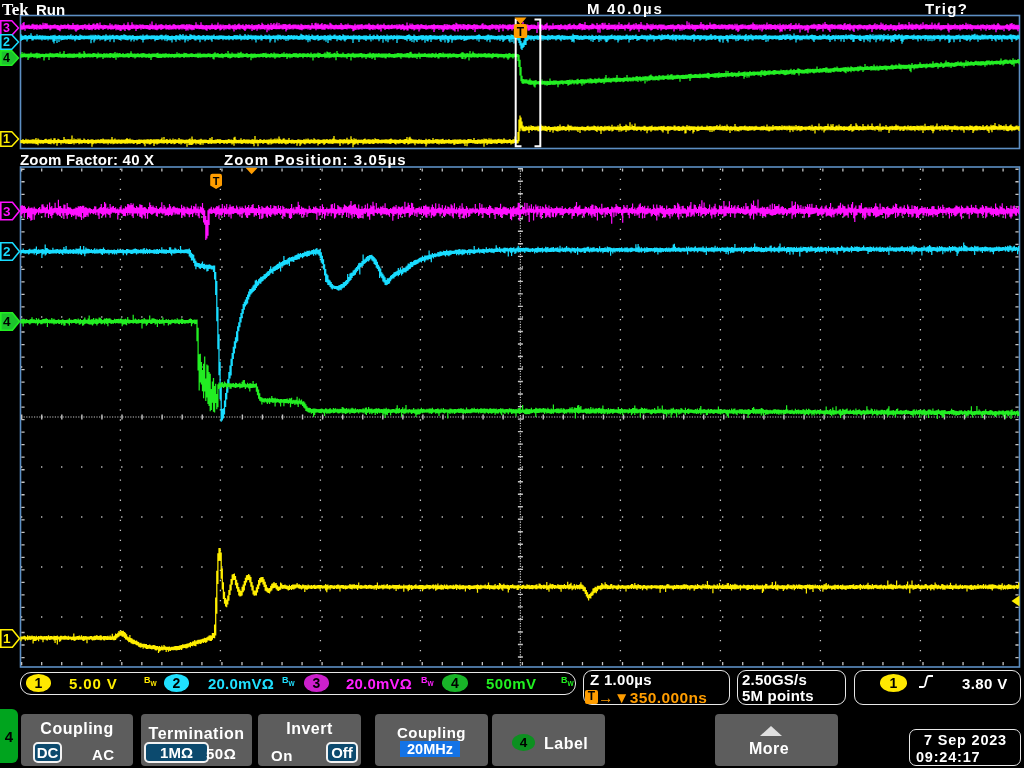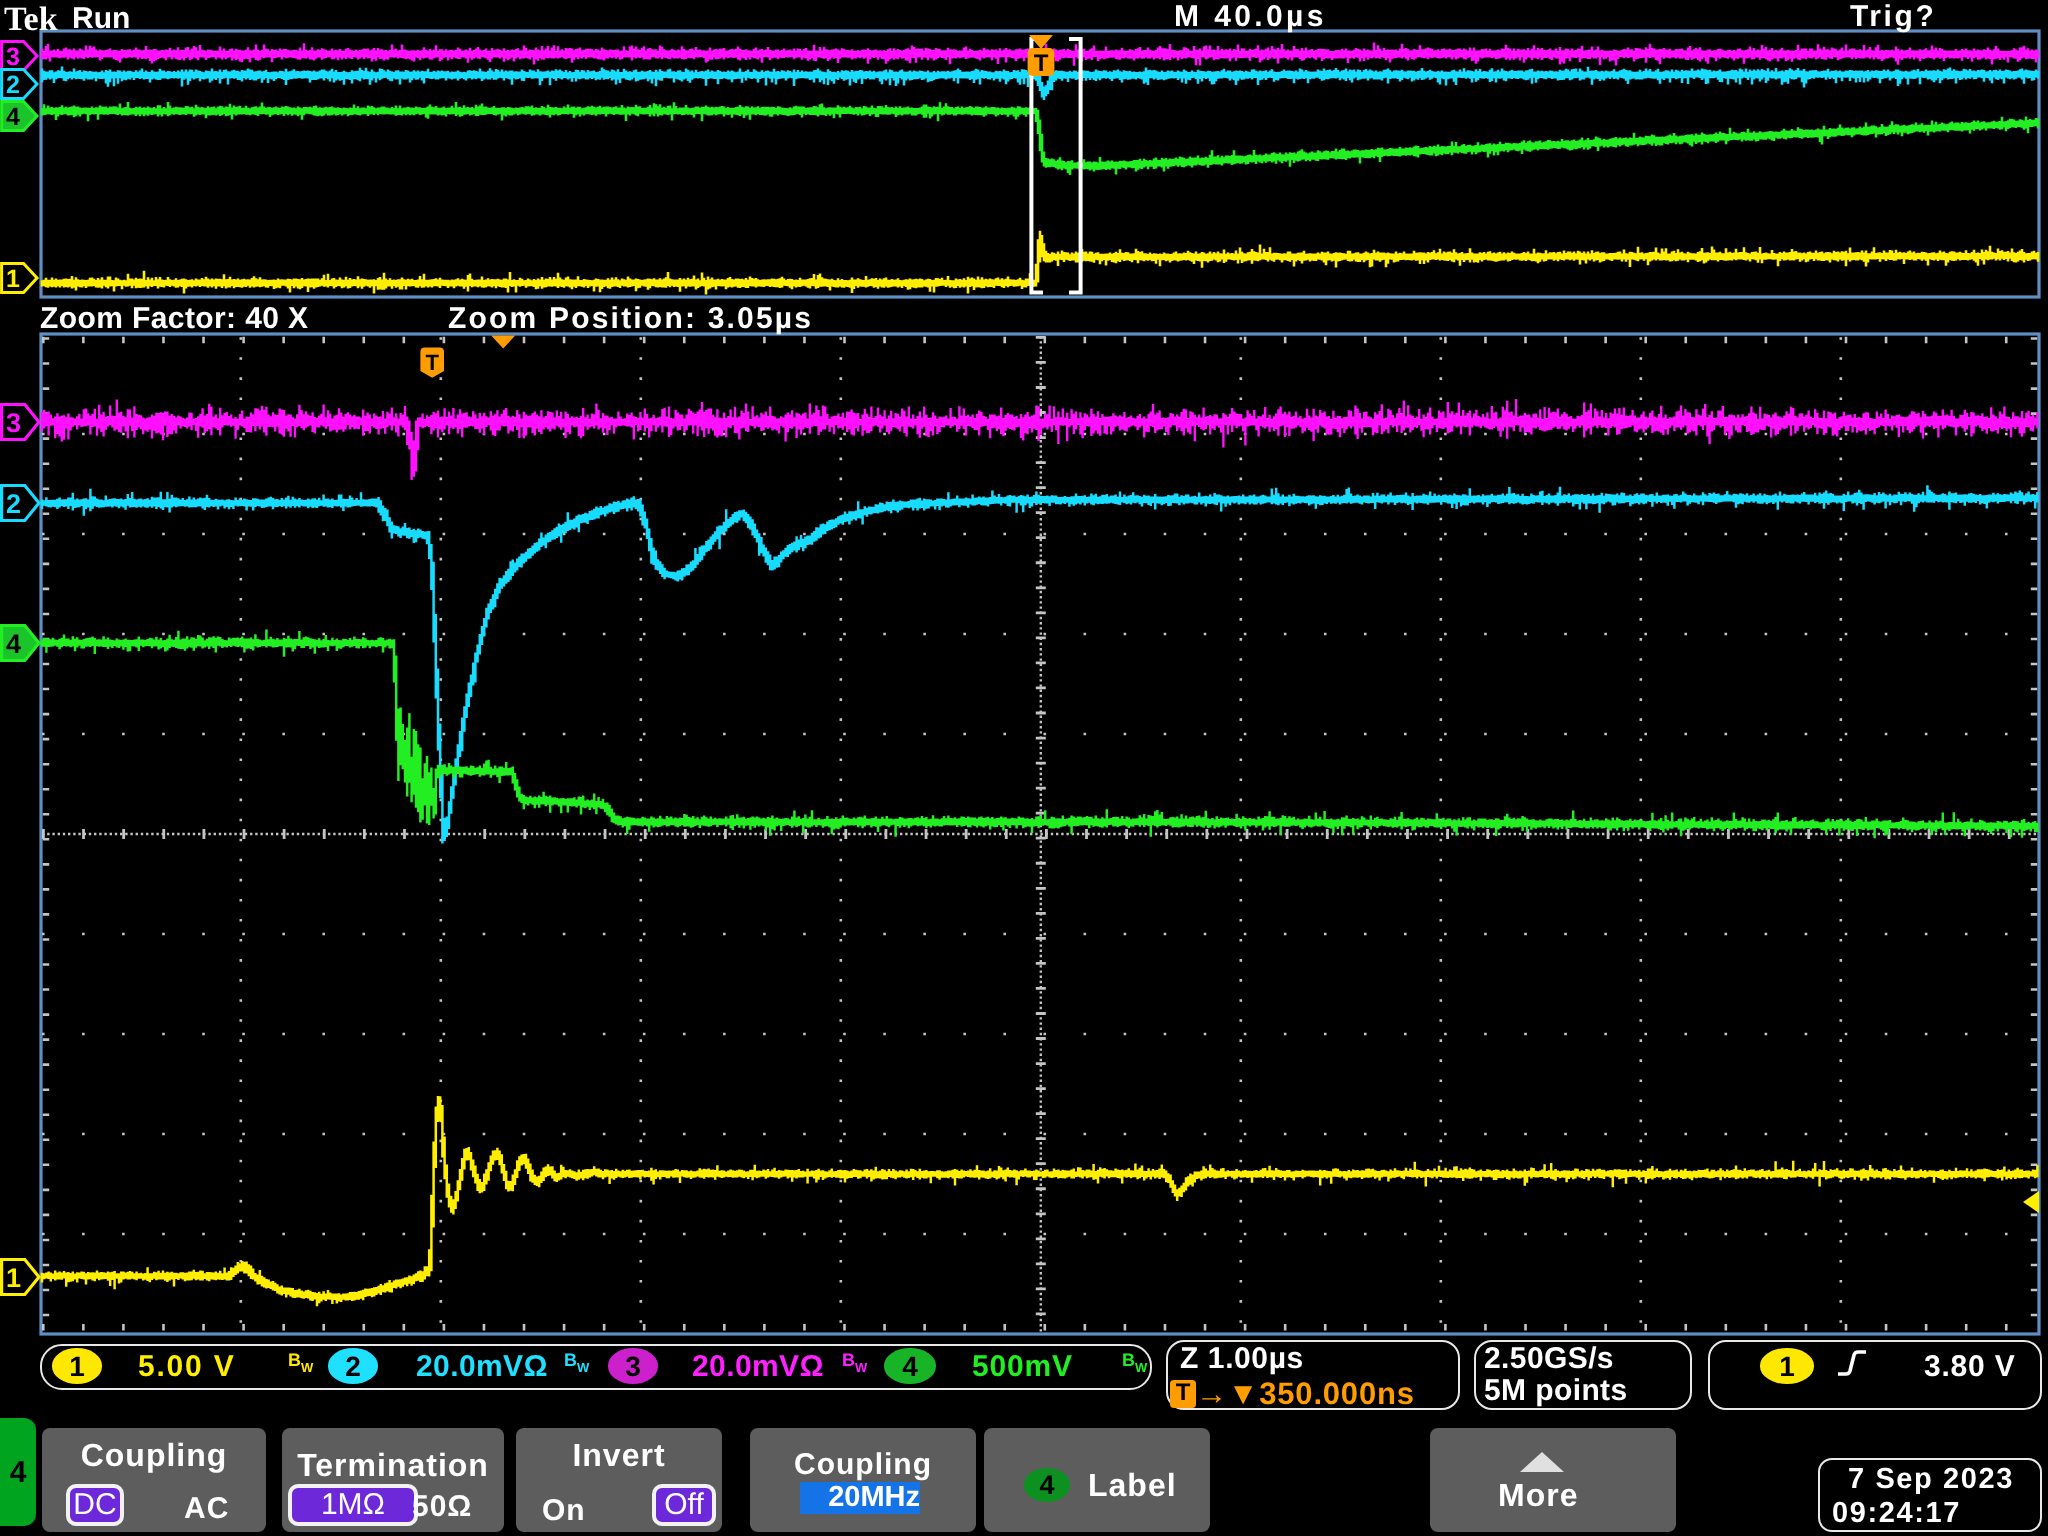--- a/index.html
+++ b/index.html
@@ -2,22 +2,22 @@
 <html><head><meta charset="utf-8"><style>
 *{margin:0;padding:0;box-sizing:border-box}
 html,body{width:1024px;height:768px;background:#000;overflow:hidden;
  font-family:"Liberation Sans",sans-serif;}
 .abs{position:absolute}
 .t{position:absolute;white-space:nowrap;font-weight:bold;color:#fff}
 .oval{position:absolute;border-radius:50%;color:#000;font-weight:bold;
  display:flex;align-items:center;justify-content:center}
 .rbox{position:absolute;border:1.5px solid #e8e8e8;border-radius:10px;background:#000}
 .btn{position:absolute;background:#5d5d5d;border-radius:4px}
-.blue{position:absolute;background:#6d28d9;border:2px solid #f2f2f2;border-radius:5px;
- color:#fff;font-weight:normal;display:flex;align-items:center;justify-content:center}
+.blue{position:absolute;background:#0c4a6e;border:2px solid #f2f2f2;border-radius:5px;
+ color:#fff;font-weight:bold;display:flex;align-items:center;justify-content:center}
 </style></head><body>
 <svg class="abs" style="left:0;top:0" width="1024" height="768" viewBox="0 0 1024 768">
 <rect x="20.5" y="15.5" width="999" height="133" fill="none" stroke="#5d8fc4" stroke-width="1.6"></rect>
 <rect x="20.5" y="167" width="999" height="500" fill="none" stroke="#5d8fc4" stroke-width="1.6"></rect>
 <line x1="120.4" y1="168.6" x2="120.4" y2="666" stroke="#c4c4c4" stroke-width="1.3" stroke-dasharray="1.3 8.73"></line>
 <line x1="220.4" y1="168.6" x2="220.4" y2="666" stroke="#c4c4c4" stroke-width="1.3" stroke-dasharray="1.3 8.73"></line>
 <line x1="320.4" y1="168.6" x2="320.4" y2="666" stroke="#c4c4c4" stroke-width="1.3" stroke-dasharray="1.3 8.73"></line>
 <line x1="420.4" y1="168.6" x2="420.4" y2="666" stroke="#c4c4c4" stroke-width="1.3" stroke-dasharray="1.3 8.73"></line>
 <line x1="620.4" y1="168.6" x2="620.4" y2="666" stroke="#c4c4c4" stroke-width="1.3" stroke-dasharray="1.3 8.73"></line>
 <line x1="720.4" y1="168.6" x2="720.4" y2="666" stroke="#c4c4c4" stroke-width="1.3" stroke-dasharray="1.3 8.73"></line>
@@ -116,21 +116,21 @@
     <div class="blue" style="left:3px;top:28px;width:65px;height:21px;font-size:15px">1MΩ</div>
     <div class="t" style="left:65px;top:31px;font-size:15px;letter-spacing:0.5px">50Ω</div>
   </div>
 <div class="btn" style="left:258px;top:714px;width:103px;height:52px">
     <div style="text-align:center;margin-top:6px;color:#fff;font-weight:bold;font-size:16px;letter-spacing:0.5px">Invert</div>
     <div class="t" style="left:13px;top:33px;font-size:15px;letter-spacing:0.5px">On</div>
     <div class="blue" style="left:68px;top:28px;width:32px;height:21px;font-size:15px">Off</div>
   </div>
 <div class="btn" style="left:375px;top:714px;width:113px;height:52px">
     <div style="text-align:center;margin-top:10px;color:#fff;font-weight:bold;font-size:15px;letter-spacing:0.5px">Coupling</div>
-    <div class="abs" style="left:25px;top:27px;width:60px;height:16px;background:#1473e6;color:#fff;font-weight:bold;font-size:14.5px;text-align:right;line-height:16px">20MHz</div>
+    <div class="abs" style="left:25px;top:27px;width:60px;height:16px;background:#1473e6;color:#fff;font-weight:bold;font-size:14.5px;text-align:center;line-height:16px">20MHz</div>
   </div>
 <div class="btn" style="left:492px;top:714px;width:113px;height:52px">
     <div class="oval" style="left:20px;top:20px;width:23px;height:16.5px;background:#0c9020;font-size:13.5px">4</div>
     <div class="t" style="left:52px;top:21px;font-size:16px;letter-spacing:0.5px">Label</div>
   </div>
 <div class="btn" style="left:715px;top:714px;width:123px;height:52px">
     <svg class="abs" style="left:44px;top:11px" width="24" height="12" viewBox="0 0 24 12">
       <path d="M12,1 L23,11 H1 Z" fill="#e0e0e0"></path>
     </svg>
     <div class="t" style="left:34px;top:26px;font-size:16px;letter-spacing:0.5px">More</div>

